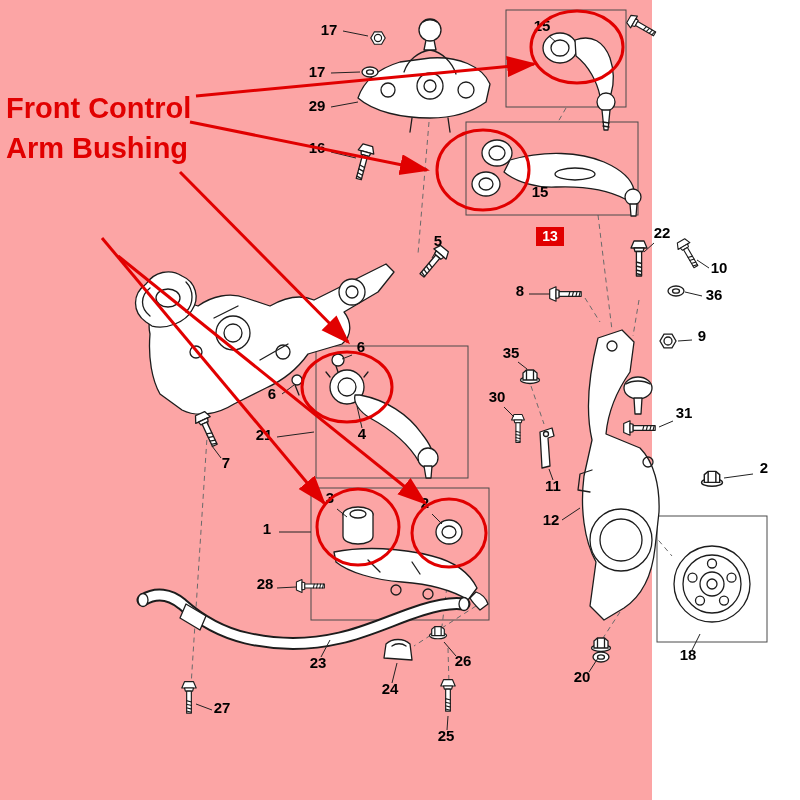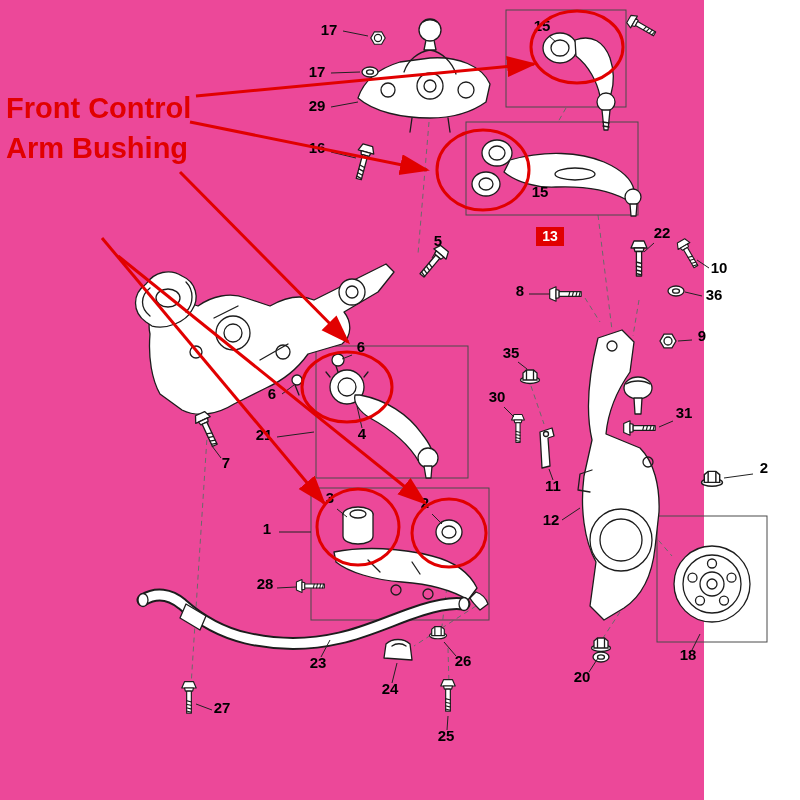--- a/index.html
+++ b/index.html
@@ -1,16 +1,16 @@
 <!DOCTYPE html>
 <html><head>
 <meta charset="utf-8">
 <style>
   html,body{margin:0;padding:0;background:#ffffff;}
-  .stage{width:704px;height:800px;position:relative;background:#ec4899;}
+  .stage{width:652px;height:800px;position:relative;background:#fca5a5;}
   svg{display:block;}
   .ln{stroke:#1c1c1c;stroke-width:1.3;fill:none;stroke-linejoin:round;stroke-linecap:round;}
   .f{fill:#ffffff;}
   .box{stroke:#4a4a4a;stroke-width:1;fill:none;}
   .dash{stroke:#6a6a6a;stroke-width:1;stroke-dasharray:5 4;fill:none;}
   .leader{stroke:#222222;stroke-width:1;}
   .part-label{font:bold 15px "Liberation Sans",sans-serif;fill:#000;text-anchor:middle;}
   .title-text{font:bold 29px "Liberation Sans",sans-serif;}
   .callout-text{font:bold 14px "Liberation Sans",sans-serif;text-anchor:middle;}
   .hl{stroke:#e10000;stroke-width:3;fill:none;}

